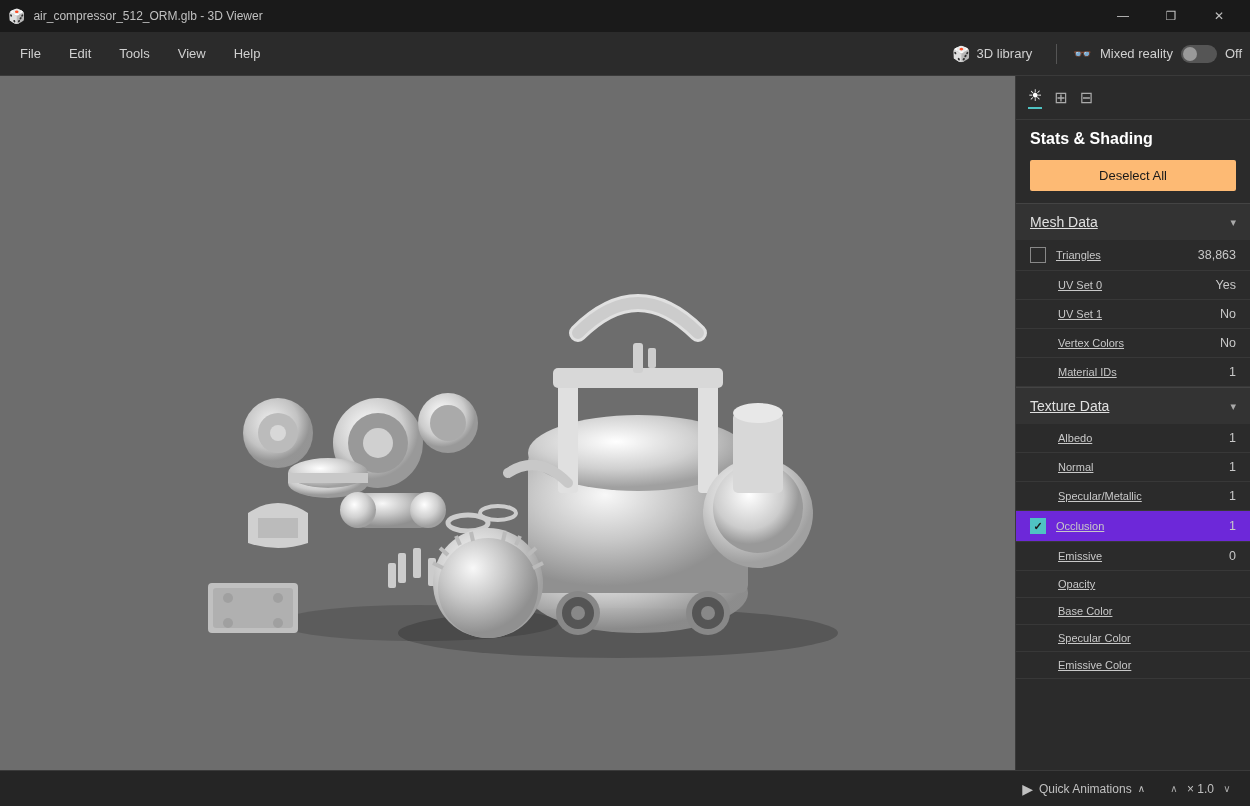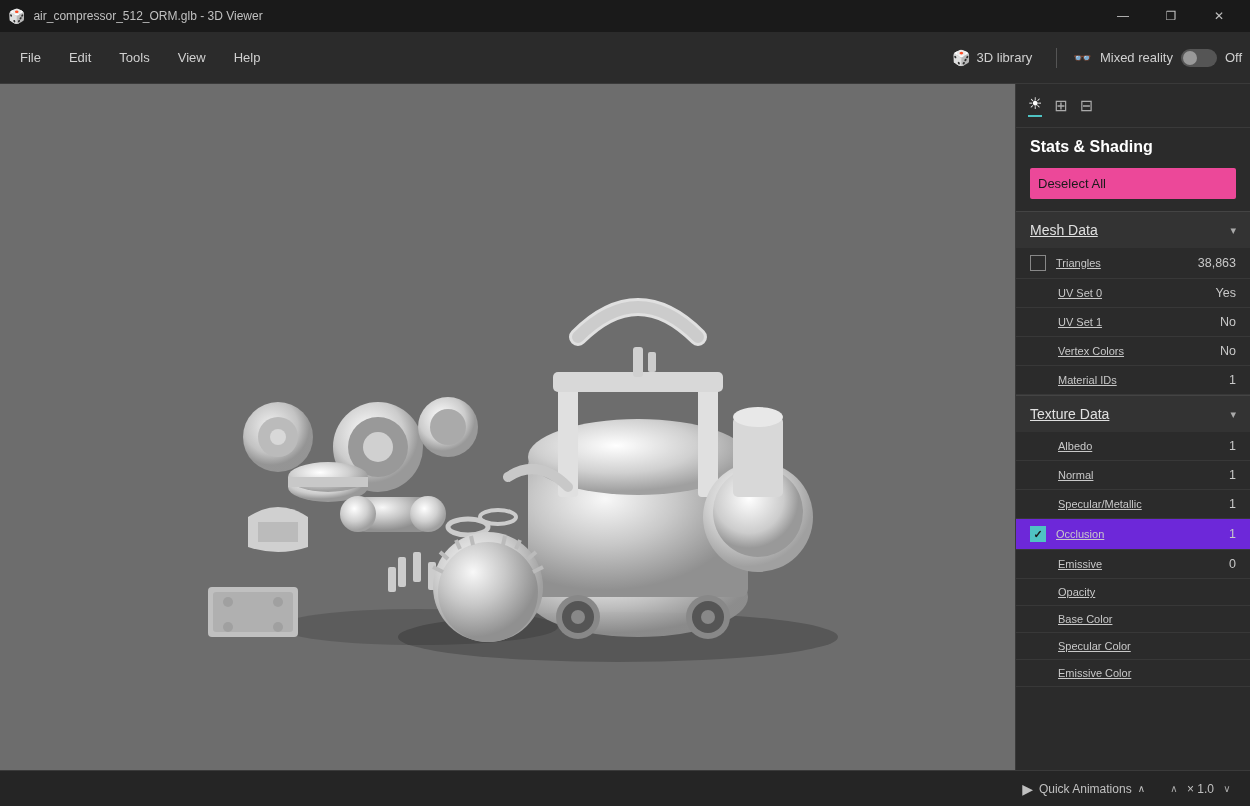--- a/index.html
+++ b/index.html
@@ -43,21 +43,21 @@
       display: flex;
       align-items: center;
       justify-content: center;
       color: #c0c0c0;
       font-size: 12px;
       cursor: pointer;
     }
 
     
     #menubar {
-      height: 52px;
+      height: 44px;
       background: #2b2b2b;
       display: flex;
       align-items: center;
       padding: 0 8px;
       gap: 4px;
       flex-shrink: 0;
       border-bottom: 1px solid #3a3a3a;
       justify-content: space-between;
     }
     #menubar-left {
@@ -163,25 +163,25 @@
 
     #panel-title {
       font-size: 16px;
       font-weight: 700;
       color: #ffffff;
       padding: 10px 14px 8px 14px;
     }
 
     #deselect-all-btn {
       margin: 4px 14px 12px 14px;
-      background: #ec4899;
+      background: #fdba74;
       color: #1a1a1a;
       border: none;
       padding: 8px;
-      text-align: left;
+      text-align: center;
       cursor: pointer;
       font-size: 13px;
       border-radius: 2px;
     }
 
     
     .section-header {
       display: flex;
       align-items: center;
       justify-content: space-between;

